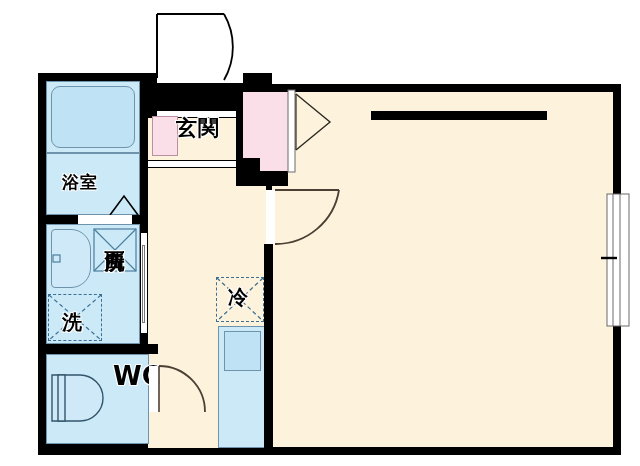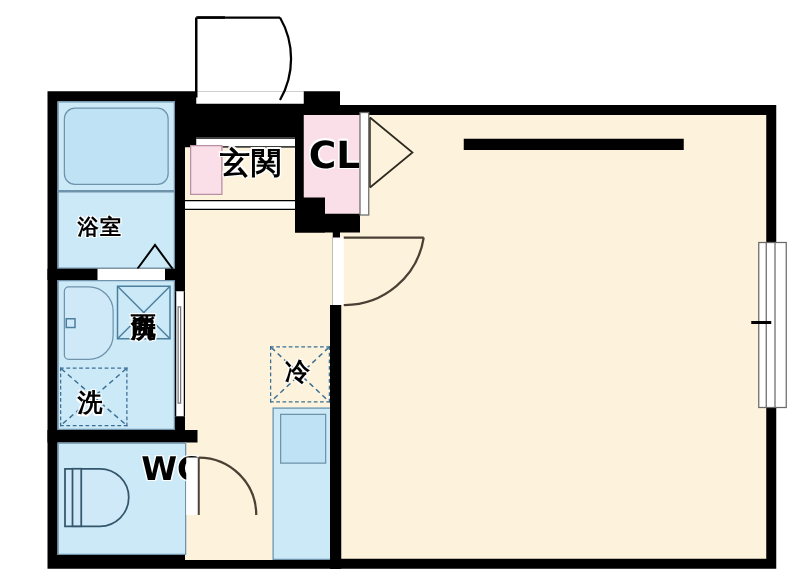--- a/index.html
+++ b/index.html
@@ -110,28 +110,27 @@
   <div class="abs white" style="left:157px;top:73px;width:86px;height:10px;"></div>
   <div class="abs" style="left:157px;top:110px;width:86px;height:8px;background:#ffffff;border-top:1px solid #000;border-bottom:1px solid #000;"></div>
   <svg style="left:0;top:0;width:640px;height:466px;">
     <line x1="157" y1="14" x2="157" y2="78" stroke="#000" stroke-width="2"></line>
     <line x1="157" y1="14" x2="180" y2="14" stroke="#000" stroke-width="2"></line>
     <path d="M224,14 A66,66 0 0 1 224,80" fill="none" stroke="#000" stroke-width="1.8"></path>
     <line x1="158" y1="14" x2="224" y2="14" stroke="#000" stroke-width="1.8"></line>
   </svg>
 
   <div class="abs pink" style="left:152px;top:116px;width:26px;height:40px;border:1px solid #b98fa3;"></div>
-  <div class="lbl" style="left:176px;top:118px;font-size:24px;letter-spacing:1px;">玄関</div>
+  <div class="lbl" style="left:176px;top:118px;font-size:21px;letter-spacing:1px;">玄関</div>
 
   <div class="abs" style="left:148px;top:160px;width:110px;height:8px;background:#ffffff;border-top:1px solid #000;border-bottom:1px solid #000;"></div>
 
   <div class="abs wall" style="left:236px;top:84px;width:52px;height:102px;"></div>
   <div class="abs pink" style="left:243px;top:92px;width:46px;height:79px;"></div>
   <div class="abs wall" style="left:236px;top:158px;width:24px;height:28px;"></div>
-  <div class="lbl" style="left:247px;top:110px;font-size:30px;letter-spacing:0px;">CL</div>
 
   <svg style="left:0;top:0;width:640px;height:466px;">
     <rect x="288" y="90" width="7" height="82" fill="#ffffff" stroke="#6a6a6a" stroke-width="1"></rect>
     <polyline points="296,94 330,122 296,150" fill="none" stroke="#2e2a22" stroke-width="1.4"></polyline>
     <line x1="296" y1="94" x2="296" y2="150" stroke="#2e2a22" stroke-width="1.2"></line>
   </svg>
 
   <div class="abs white" style="left:266px;top:190px;width:9px;height:54px;"></div>
   <svg style="left:0;top:0;width:640px;height:466px;">
     <line x1="275" y1="190" x2="339" y2="190" stroke="#4a4034" stroke-width="1.8"></line>

